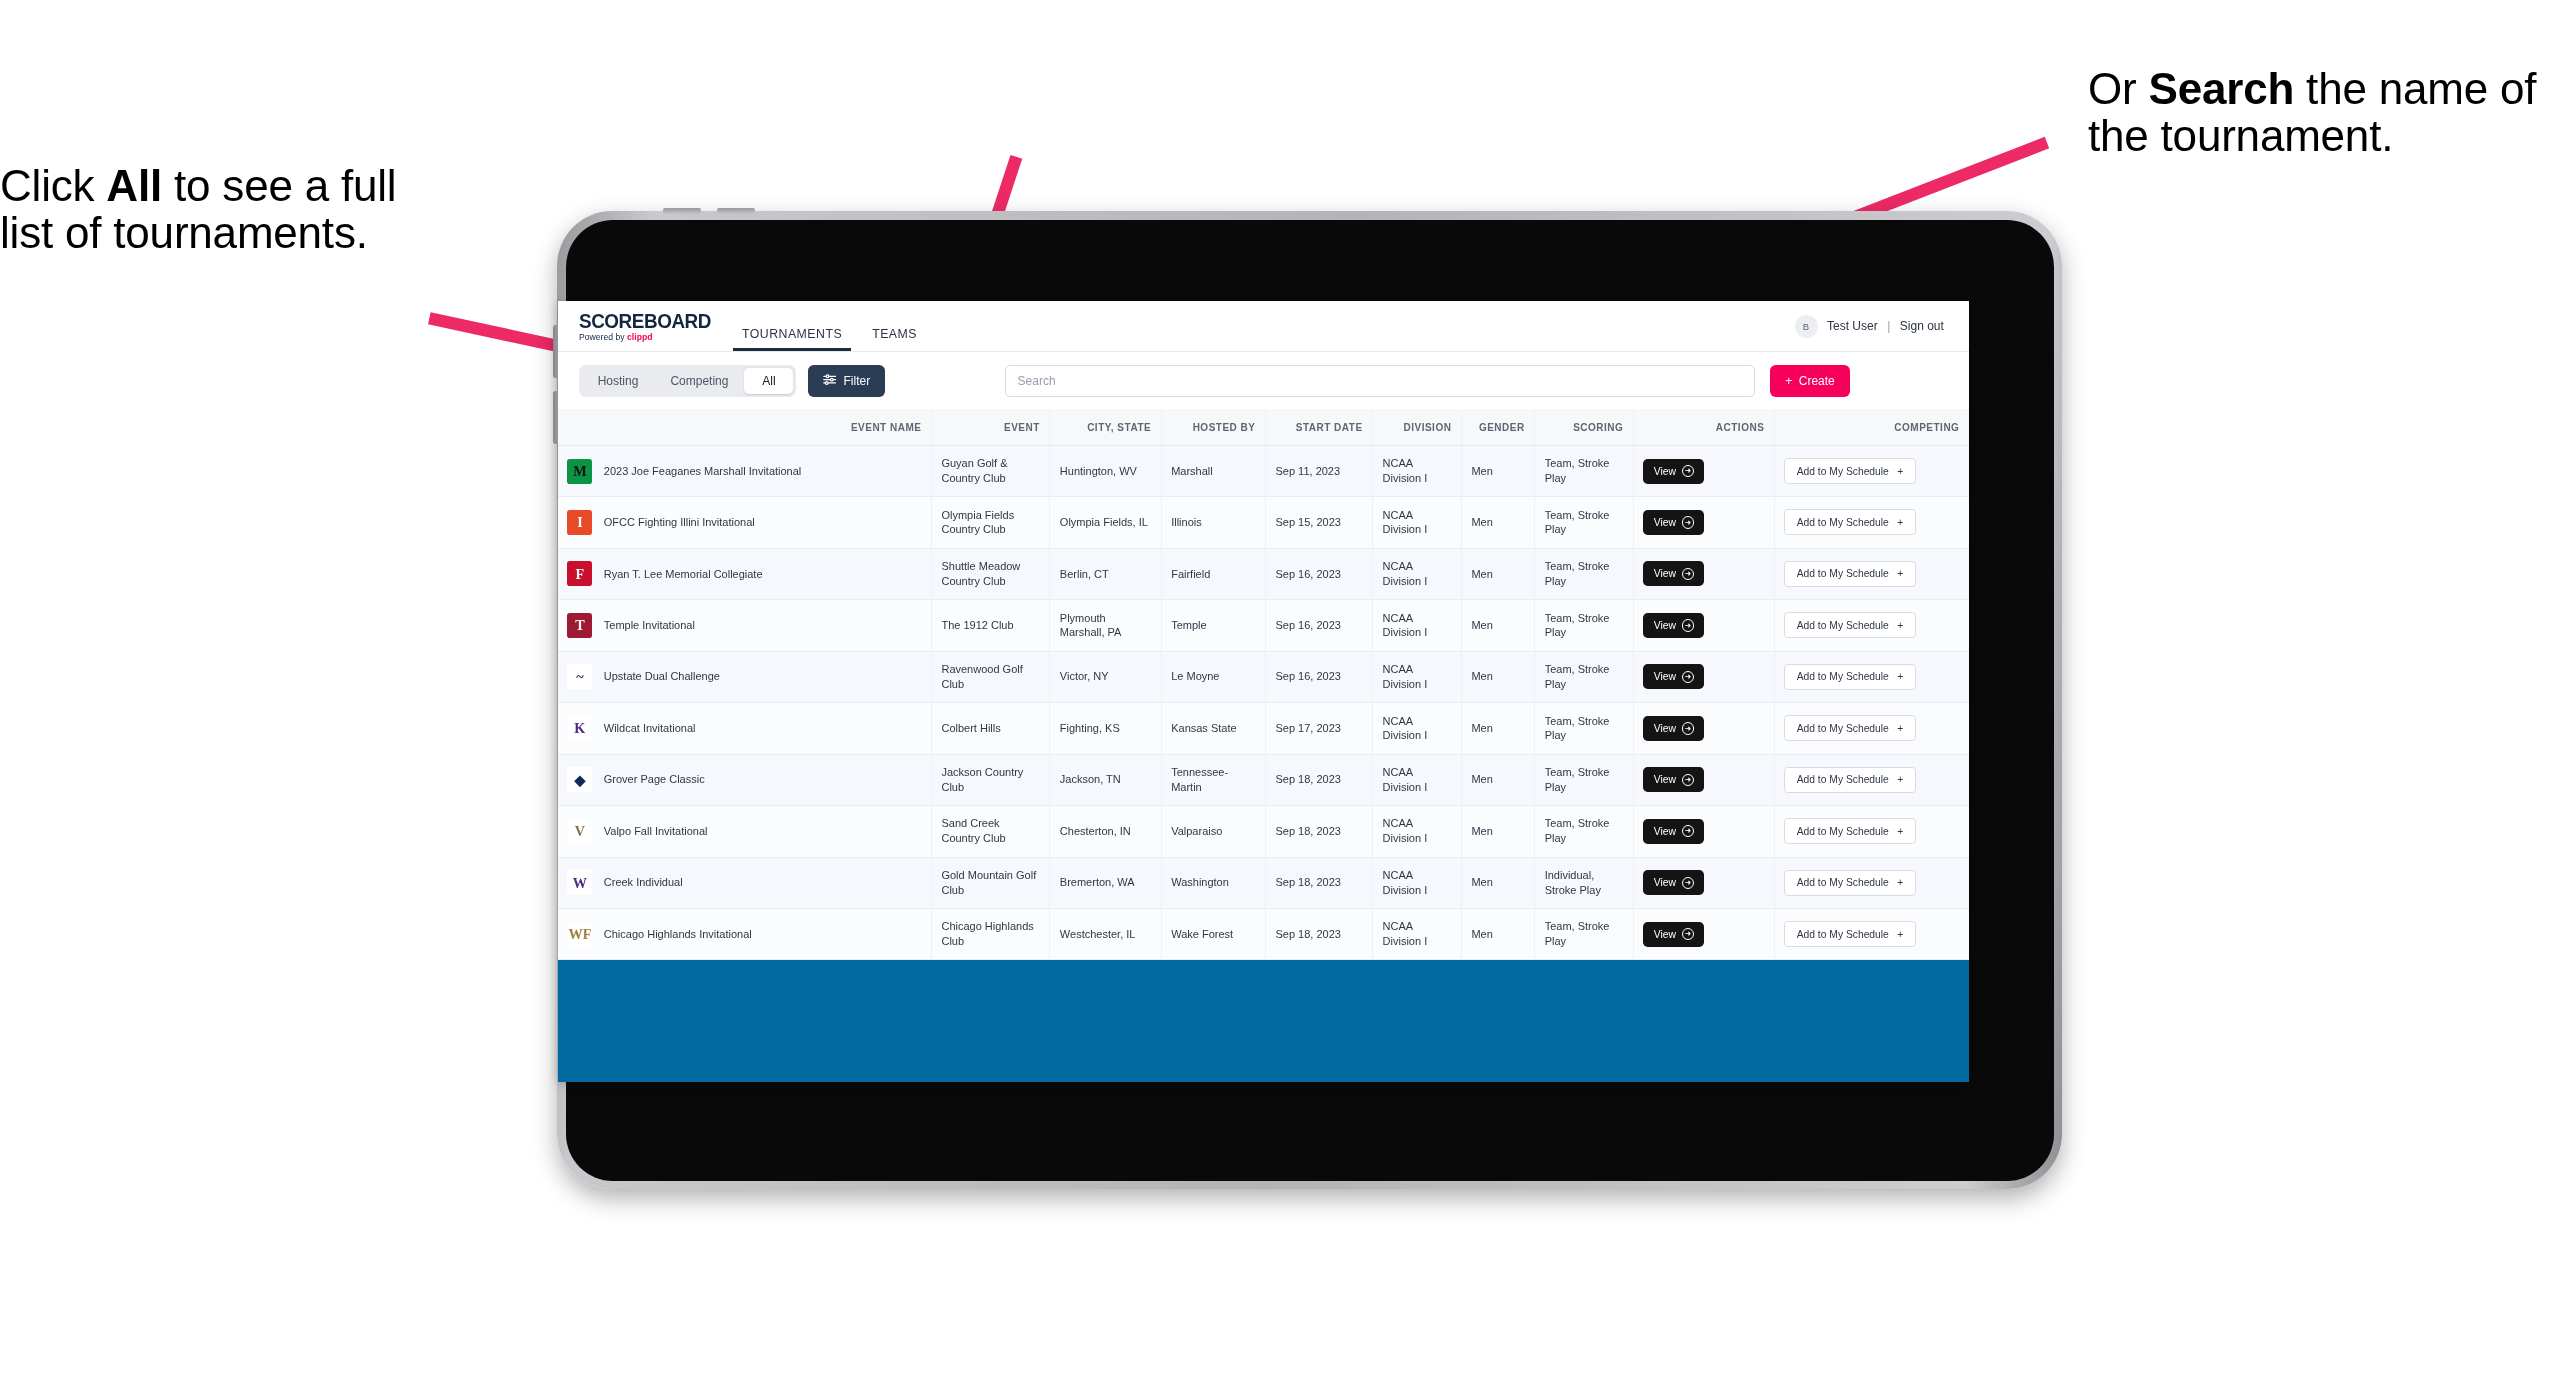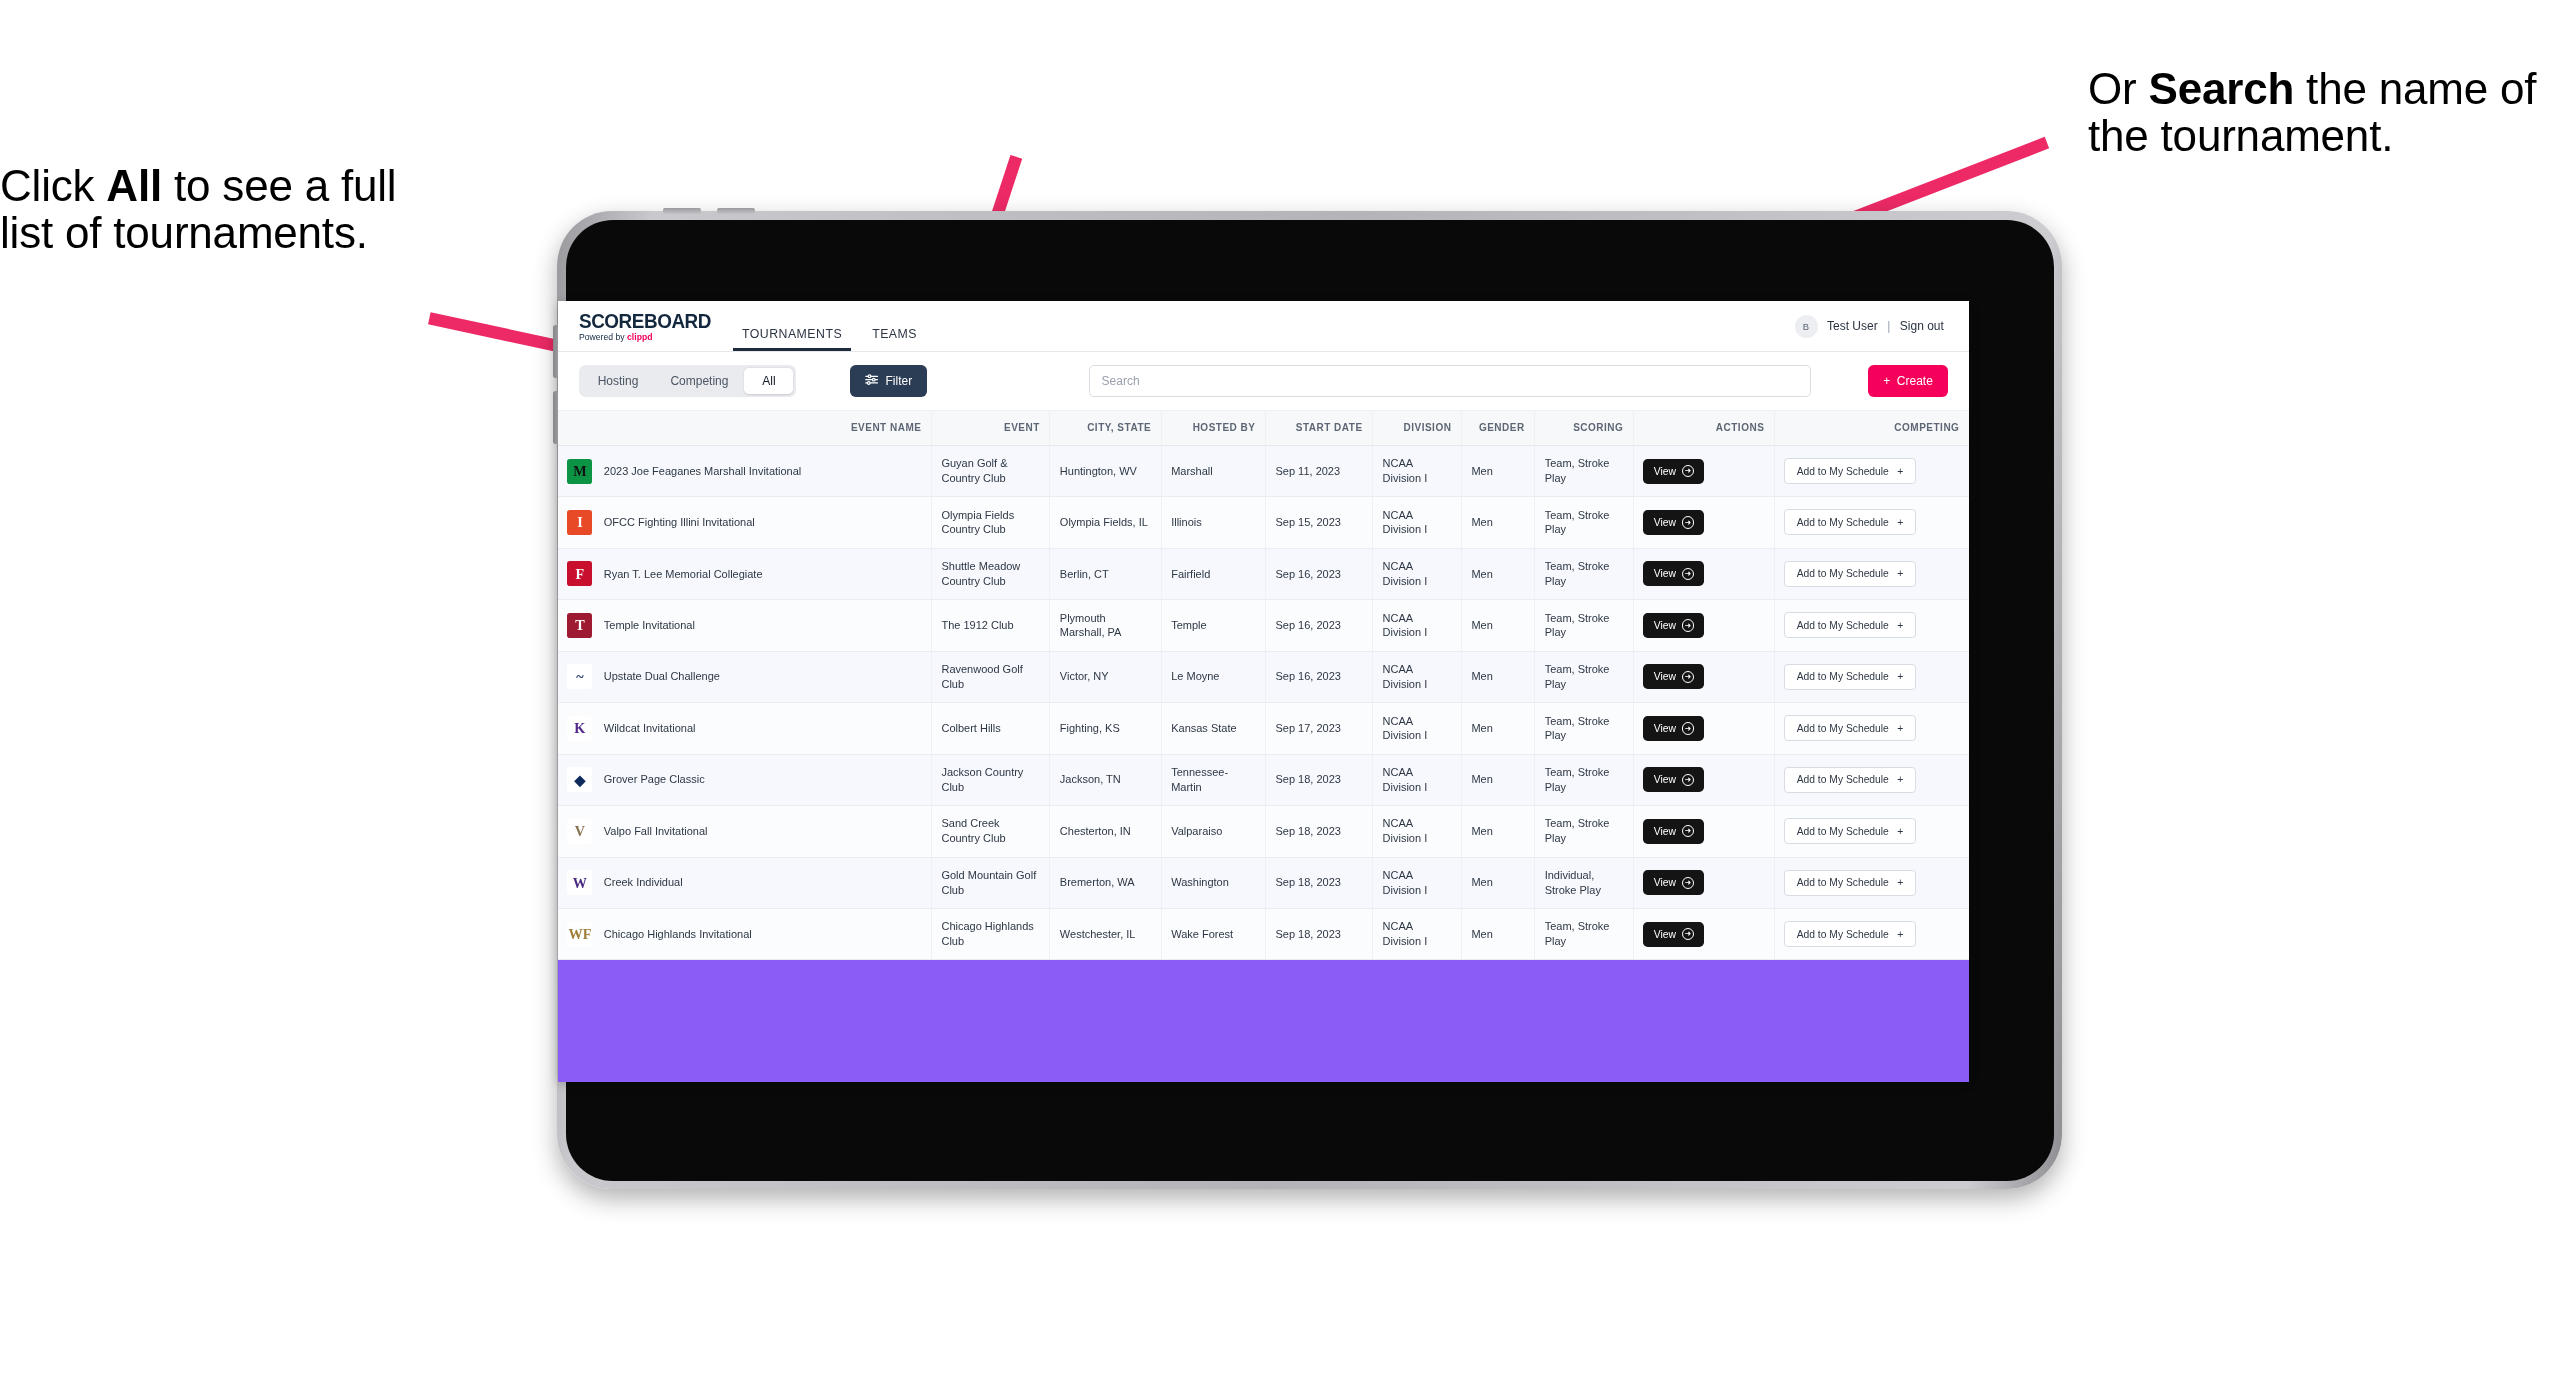--- a/index.html
+++ b/index.html
@@ -68,21 +68,21 @@
   #dot-b { top: 585px; width: 7.6px;  height: 7.6px;  background: #242424; }
   #dot-c { top: 608px; width: 14.2px; height: 14.2px; background: #1d2733; box-shadow: inset 0 0 2.8px #3d5a80; }
   #dot-d { top: 635px; width: 25px; height: 25px; background: #1b1b1b; }
   #dot-e { top: 671px; width: 21px; height: 21px; background: #1b1b1b; }
 
   
   #screen {
     position: absolute;
     left: 0.9px; top: 90px;
     width: 1411px; height: 781px;
-    background: #8b5cf6;
+    background: #0369a1;
     overflow: hidden;
     box-shadow: 0 1.9px 9.5px rgba(0,0,0,0.25);
   }
 
   
   .app-header {
     height: 51px;
     display: flex; align-items: center;
     border-bottom: 0.9px solid #e6e8ec;
     background: #fff;
@@ -133,21 +133,20 @@
   .hdr-sep { color: #9aa3b0; }
   .hdr-link { cursor: pointer; }
 
   
   .controls {
     height: 59px;
     display: flex; align-items: center;
     padding: 0 21px;
     background: #fff;
     border-bottom: 0.9px solid #eef0f3;
-    gap: 42px;
   }
   .segmented {
     display: flex; align-items: center;
     background: #e9ebef;
     border-radius: 6.6px;
     padding: 2.8px;
     height: 32px;
   }
   .seg-item {
     padding: 0 16px; height: 26.6px;

